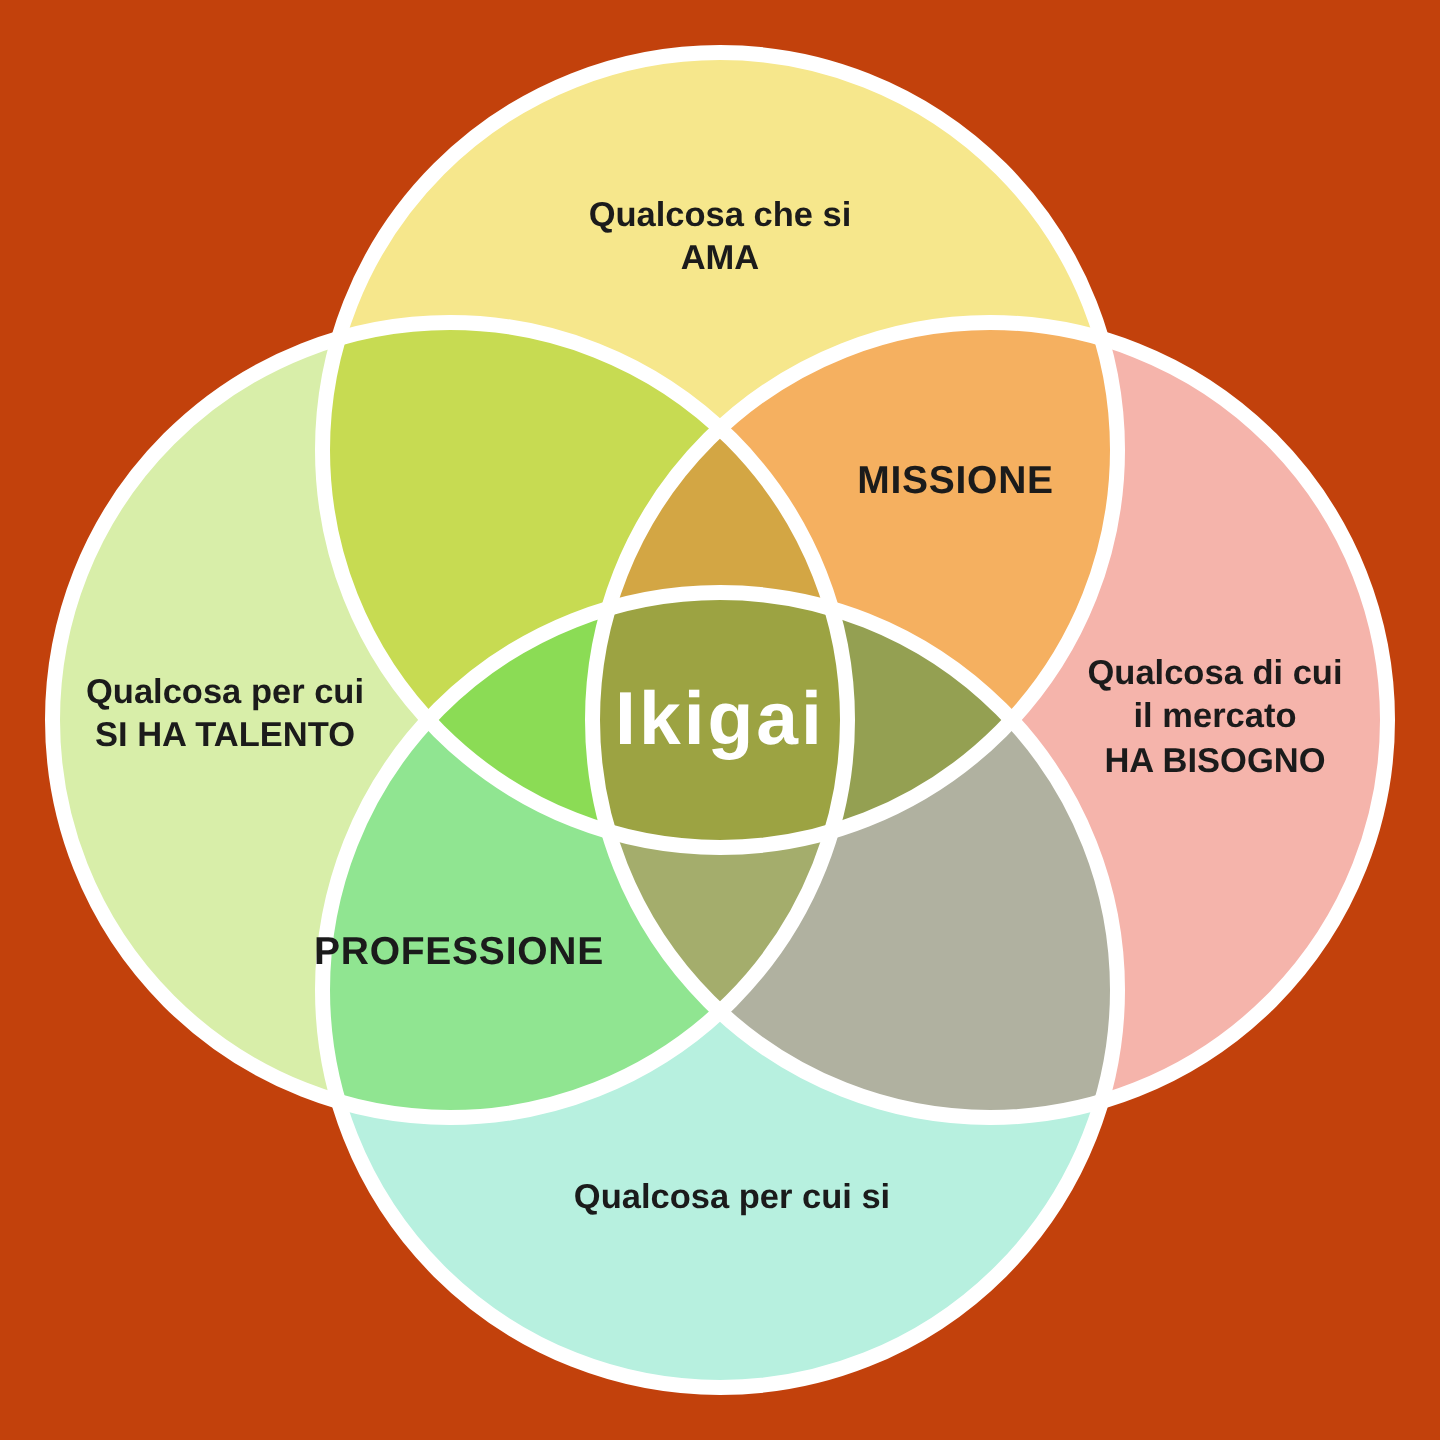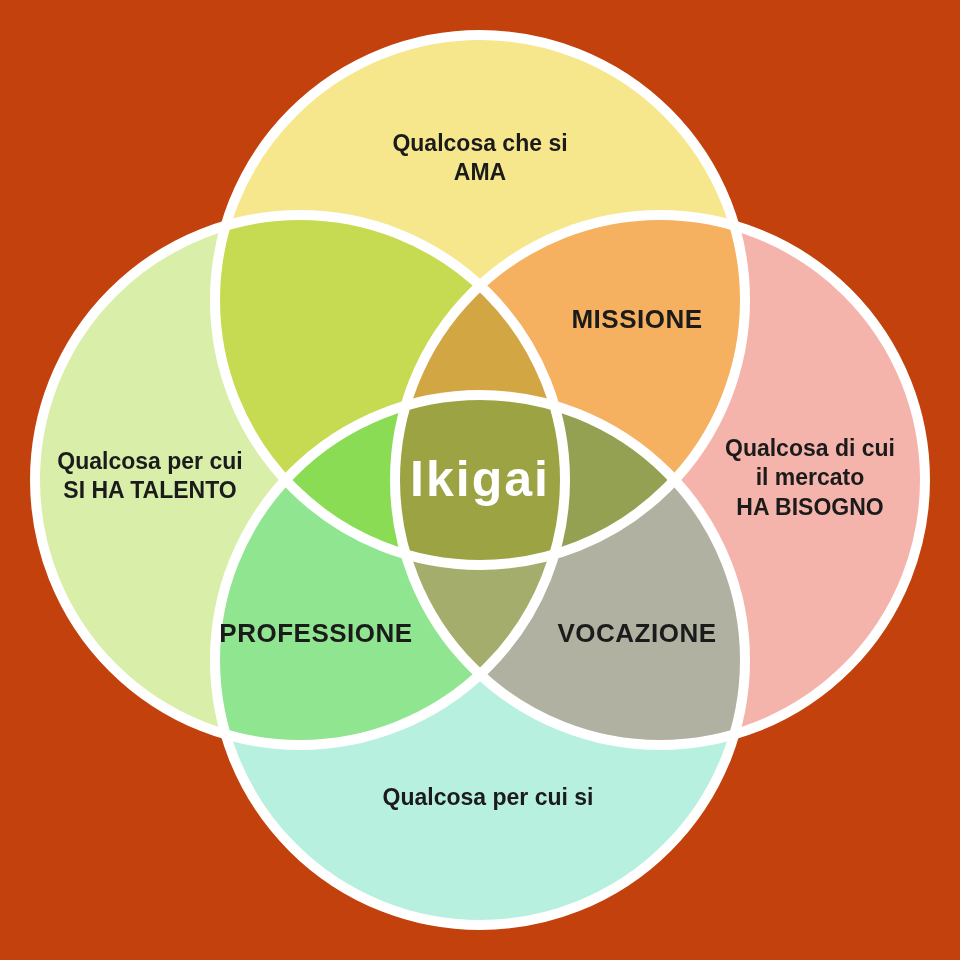--- a/index.html
+++ b/index.html
@@ -133,18 +133,17 @@
     <div>Qualcosa di cui</div>
     <div>il mercato</div>
     <div>HA BISOGNO</div>
   </div>
 
   <div class="lbl body" style="left:488px; top:798px;">
     <div>Qualcosa per cui si</div>
   </div>
 
   <div class="lbl zone" style="left:637px; top:320px;">MISSIONE</div>
-  <div class="lbl zone" style="left:316px; top:634px;">PROFESSIONE</div>
-  <div class="lbl zone" style="left:637px; top:634px;">VOCAZIONE</div>
+  <div class="lbl zone" style="left:306px; top:634px;">PROFESSIONE</div>
 
   <div class="lbl ikigai" style="left:480px; top:479px;text-align:center;">Ikigai</div>
 
 </div>
 
 </body></html>

